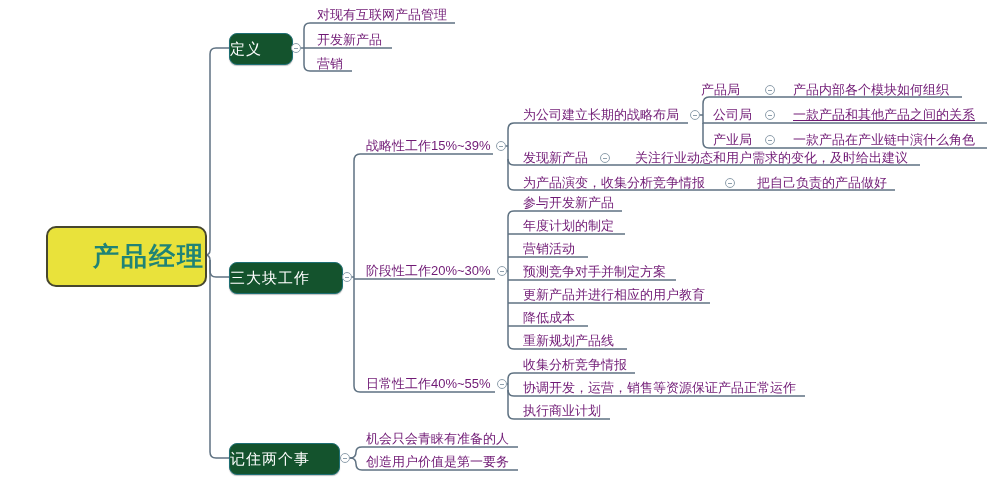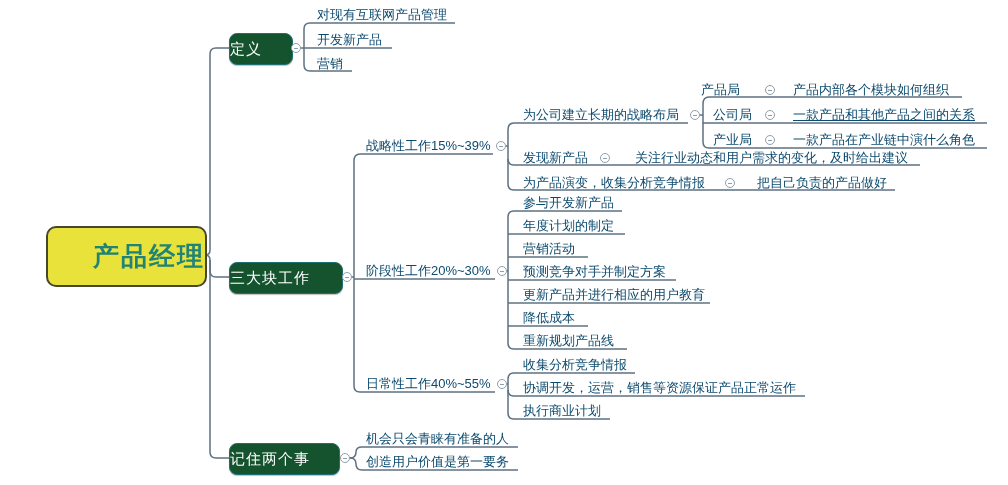--- a/index.html
+++ b/index.html
@@ -3,21 +3,21 @@
 <meta charset="utf-8">
 <style>
   html,body{margin:0;padding:0;background:#ffffff;}
   .canvas{
     position:relative;width:1008px;height:485px;background:#ffffff;overflow:hidden;
     font-family:"Liberation Sans","DejaVu Sans",sans-serif;
   }
   .links{position:absolute;left:0;top:0;width:1008px;height:485px;}
   .links path{fill:none;stroke:#5f7282;stroke-width:1.5;}
   .topic{
-    position:absolute;font-size:13px;line-height:16px;color:#0c4a6e;
+    position:absolute;font-size:13px;line-height:16px;color:#701a75;
     white-space:nowrap;cursor:default;
   }
   .box{
     position:absolute;display:flex;align-items:center;justify-content:flex-start;
     background:#14532d;border:1px solid #1e6f74;border-radius:8px;
     color:#ffffff;font-size:15px;letter-spacing:1px;white-space:nowrap;
     box-shadow:0 1px 1px rgba(0,0,0,0.25);
   }
   .root{
     position:absolute;left:46px;top:226px;width:157px;height:57px;

